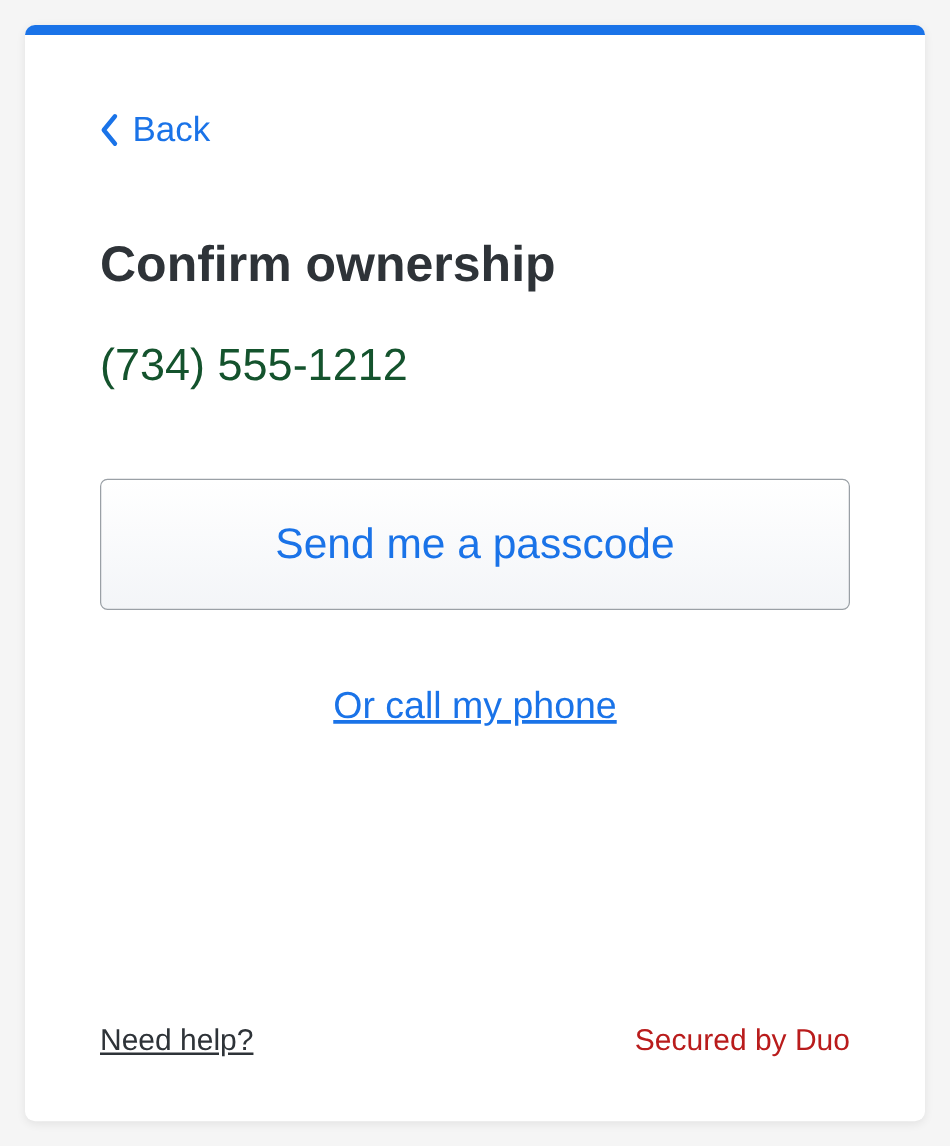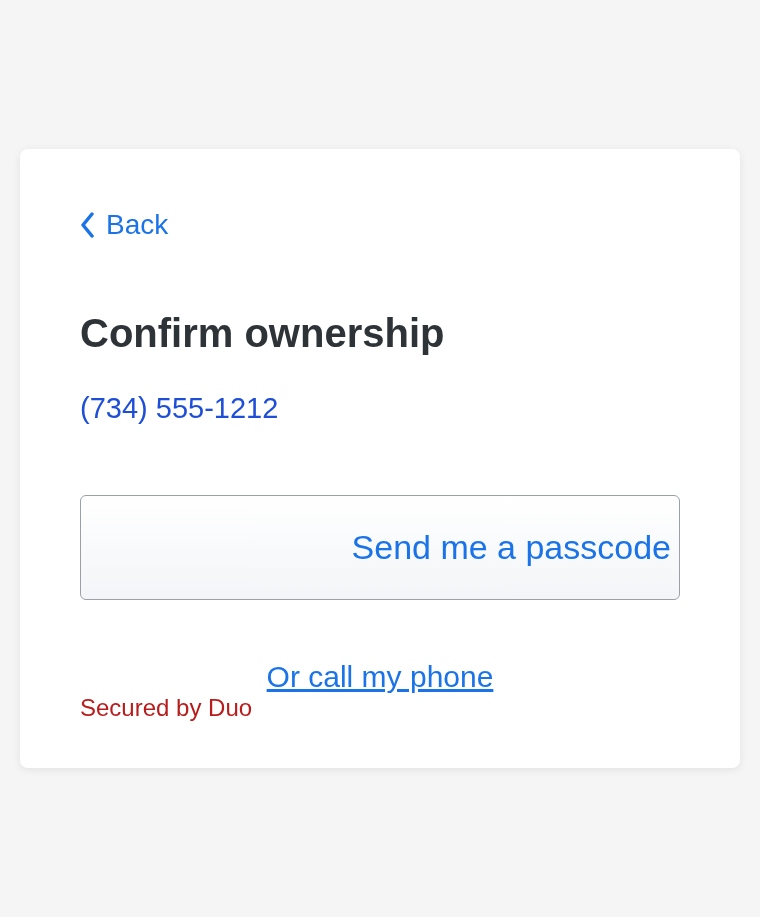--- a/index.html
+++ b/index.html
@@ -11,21 +11,21 @@
       font-family: -apple-system, BlinkMacSystemFont, "Segoe UI", Helvetica, Arial, sans-serif;
       background: #f5f5f5;
       width: 760px;
       height: 917px;
       display: flex;
       align-items: center;
       justify-content: center;
     }
     .card {
       width: 720px;
-      height: 619px;
+      height: 877px;
       background: #ffffff;
       border-radius: 8px;
       box-shadow: 0 2px 8px rgba(0,0,0,0.08);
       overflow: hidden;
       display: flex;
       flex-direction: column;
       position: relative;
     }
     .top-bar {
       height: 8px;
@@ -57,35 +57,35 @@
       width: 16px;
       height: 26px;
     }
     .page-title {
       font-size: 40px;
       font-weight: 700;
       color: #2e3338;
       margin-bottom: 36px;
     }
     .phone-number {
-      font-size: 29px;
-      color: #1d4ed8;
+      font-size: 36px;
+      color: #14532d;
       margin-bottom: 70px;
     }
     .primary-button {
       width: 100%;
       padding: 32px 8px;
       font-size: 34px;
       color: #1a73e8;
       background: linear-gradient(to bottom, #ffffff, #f3f5f8);
       border: 1px solid #9aa0a6;
       border-radius: 6px;
       cursor: pointer;
       font-family: inherit;
-      text-align: right;
+      text-align: center;
       margin-bottom: 60px;
     }
     .secondary-link {
       font-size: 30px;
       color: #1a73e8;
       text-decoration: underline;
       cursor: pointer;
       text-align: left;
       display: block;
       width: fit-content;
@@ -127,17 +127,18 @@
 
     <h1 class="page-title">Confirm ownership</h1>
 
     <div class="phone-number">(734) 555-1212</div>
 
     <button class="primary-button">Send me a passcode</button>
 
     <a class="secondary-link">Or call my phone</a>
 
     <div class="footer">
+      <a class="help-link">Need help?</a>
       <span class="secured-text">Secured by Duo</span>
     </div>
 
   </div>
 </div>
 
 </body></html>

